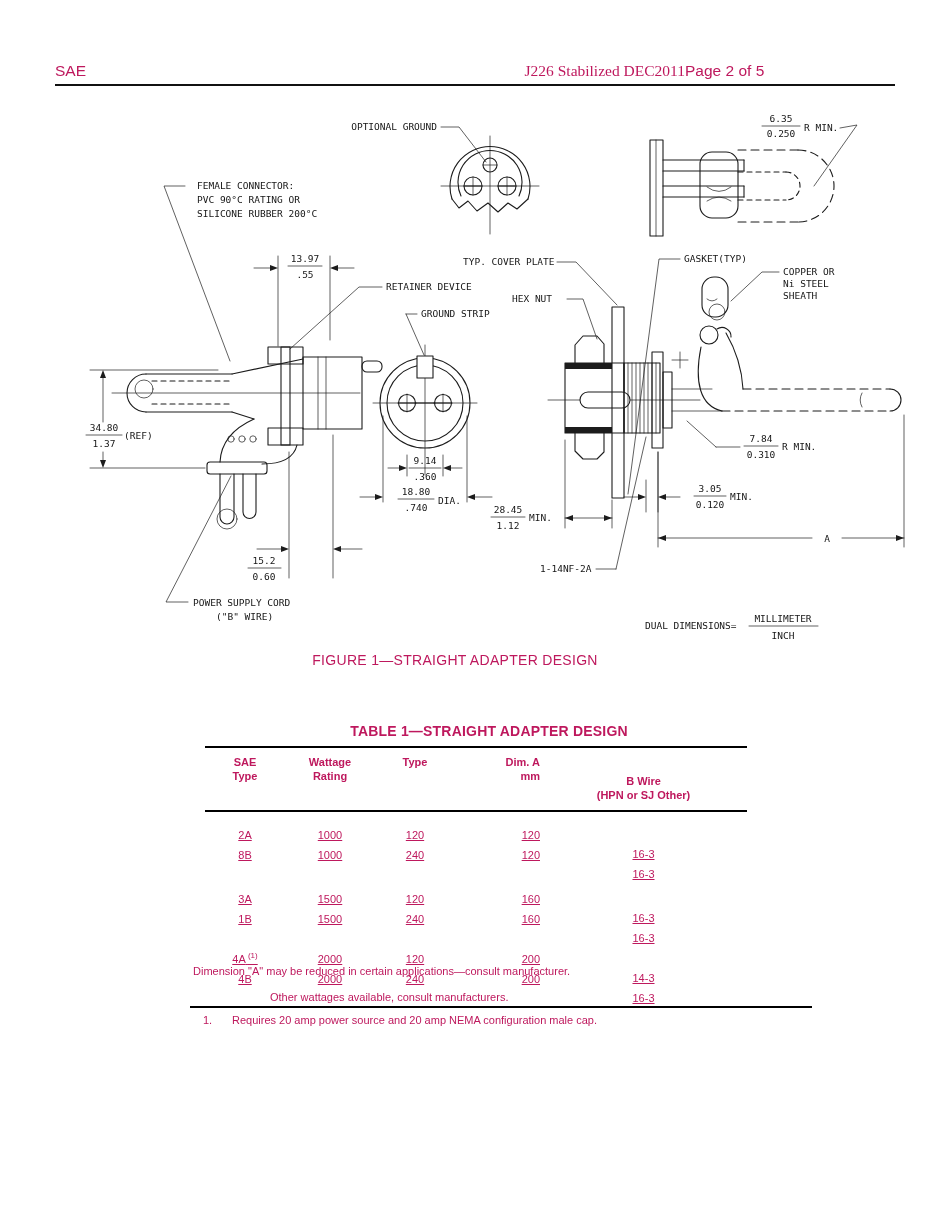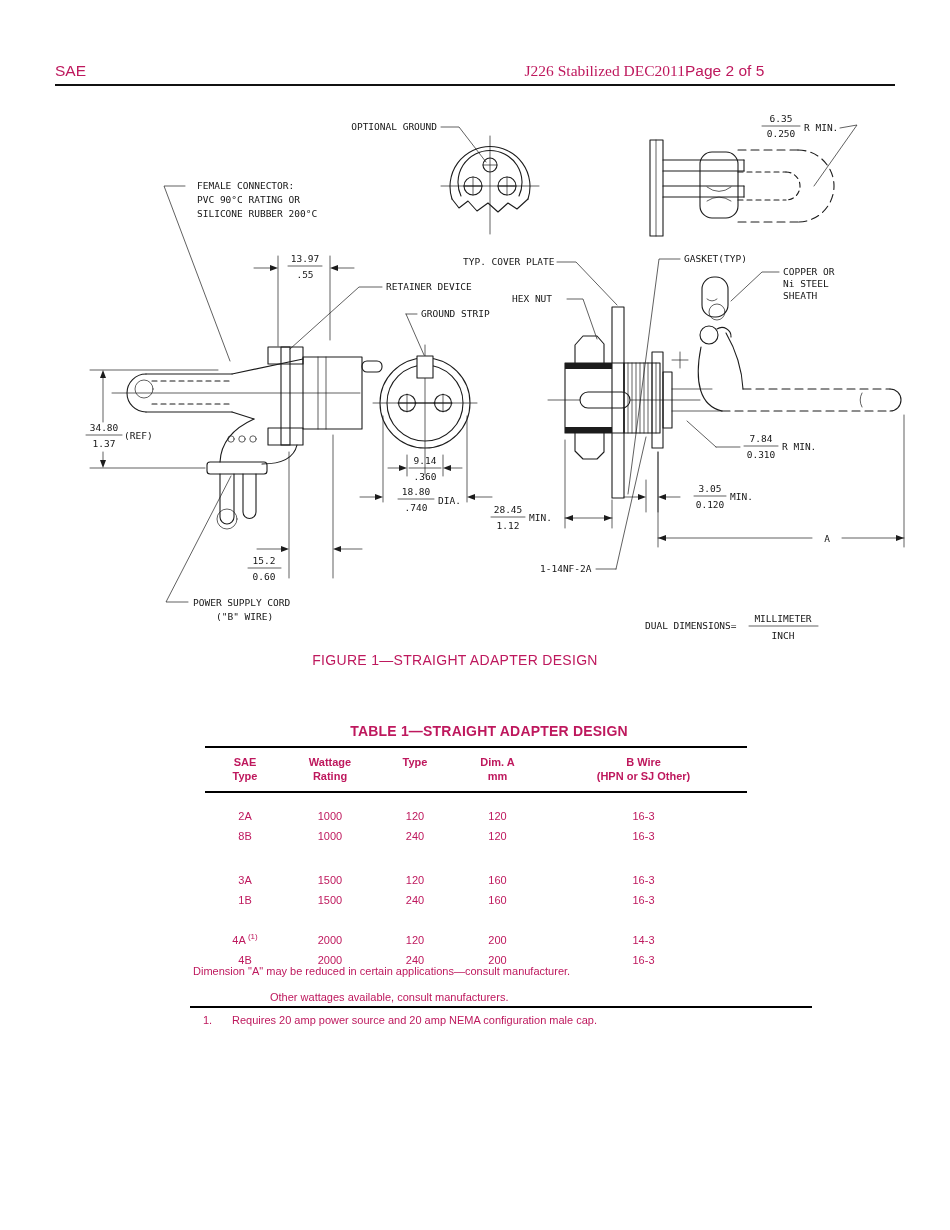--- a/index.html
+++ b/index.html
@@ -20,23 +20,23 @@
   .ink{fill:#1c1c1c;stroke:none;}
   .wh{fill:#ffffff;}
   text.d{font-family:"DejaVu Sans Mono",monospace;font-size:9.5px;fill:#151515;stroke:none;}
   text.mid{text-anchor:middle;}
   text.end{text-anchor:end;}
   
   .caption{position:absolute;top:652px;left:12px;width:886px;text-align:center;font-size:14px;letter-spacing:.3px;}
   .tbl-title{position:absolute;top:723px;left:0;width:950px;text-align:center;font-size:14px;font-weight:bold;letter-spacing:.2px;padding-left:14px;}
   #tbl{position:absolute;top:746px;left:205px;width:542px;border-top:2px solid #000;font-size:11px;}
   .hrow{display:flex;padding:7px 0 8px 0;border-bottom:2px solid #000;font-weight:bold;line-height:14px;text-align:center;}
-  .drow{display:flex;height:20px;line-height:20px;text-align:center;}
+  .drow{display:flex;height:20px;line-height:20px;text-align:center;text-decoration:underline;}
   .sp24{height:24px;} .sp20{height:20px;} .sp13{height:13px;}
-  .c1{width:80px;} .c2{width:90px;} .c3{width:80px;} .c4{width:85px;} .c5{width:207px;}
+  .c1{width:80px;} .c2{width:90px;} .c3{width:80px;} .c4{width:85px;text-align:right;} .c5{width:207px;margin-top:19px;}
   sup{font-size:8px;vertical-align:super;line-height:0;}
   .note1{position:absolute;top:965px;left:193px;font-size:11px;}
   .note2{position:absolute;top:991px;left:270px;font-size:11px;}
   .botrule{position:absolute;top:1006px;left:190px;width:622px;height:2px;background:#000;}
   .footnote{position:absolute;top:1014px;left:203px;font-size:11px;display:flex;}
   .footnote .m{width:29px;}
 </style>
 </head>
 <body>
 

